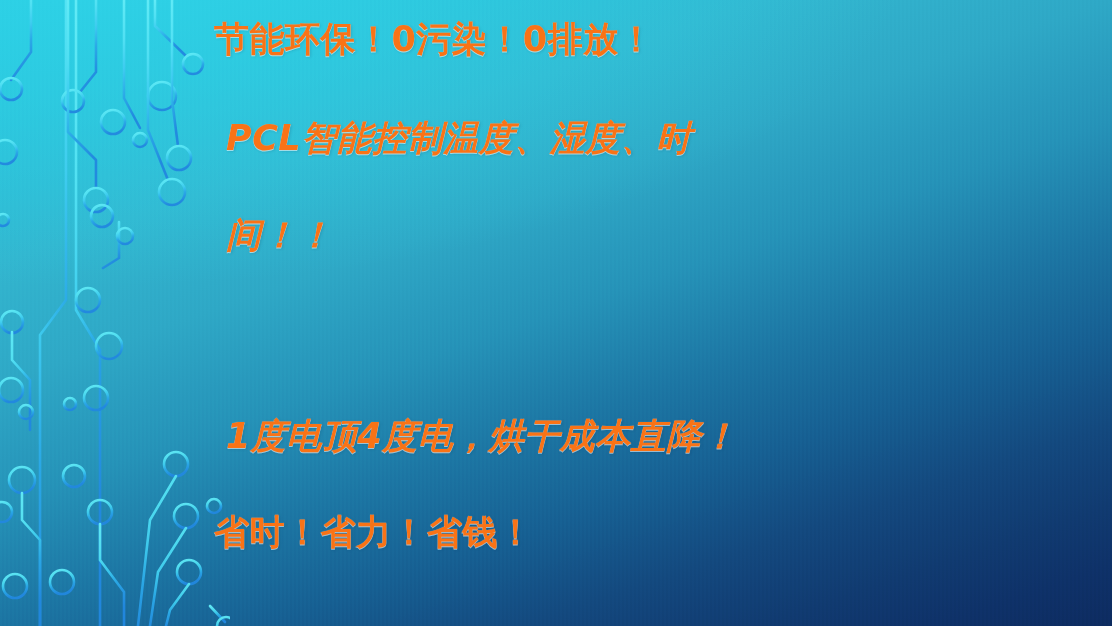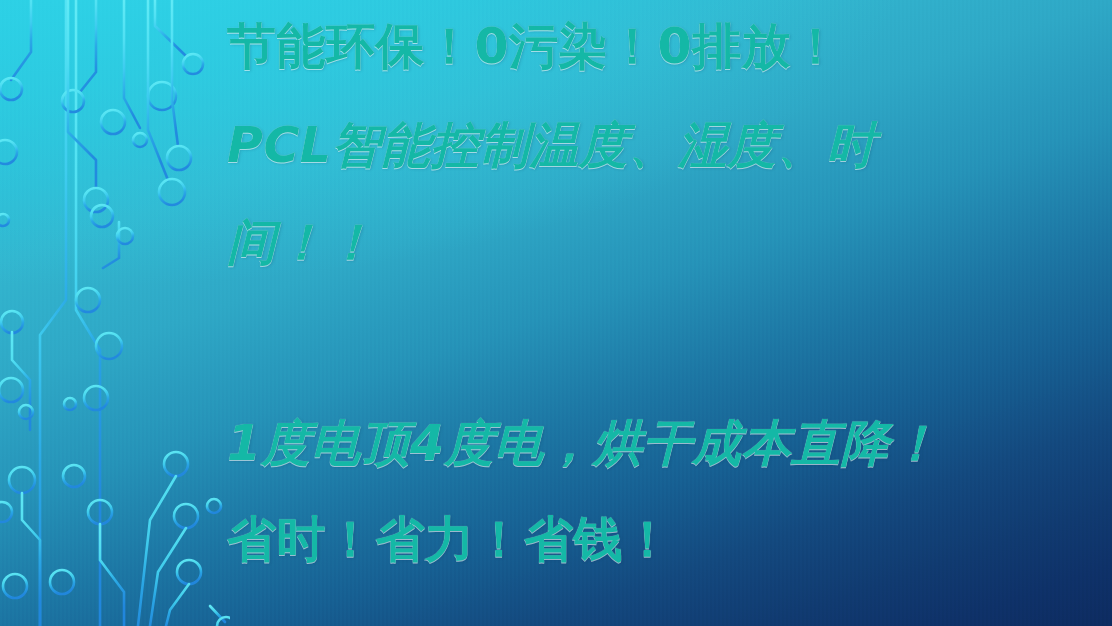--- a/index.html
+++ b/index.html
@@ -57,34 +57,34 @@
   
   #text-block {
     position: absolute;
     left: 214px;
     top: 0;
     width: 890px;
     height: 626px;
   }
   .headline {
     position: absolute;
-    left: 13px;
-    color: #14b8a6;
+    left: 0;
+    color: #f97316;
     font-family: "DejaVu Sans", "Liberation Sans", sans-serif;
     font-weight: 700;
-    font-size: 49px;
+    font-size: 35px;
     line-height: 1;
     letter-spacing: 0.5px;
     white-space: nowrap;
     text-shadow:
       0 1px 0 rgba(255,255,255,0.55),
       0 0 1px rgba(255,255,255,0.45),
       1px 1px 3px rgba(6,50,86,0.22);
   }
-  .headline.italic { font-style: italic; }
+  .headline.italic { font-style: italic; margin-left: 12px; }
   .l1 { top: 22px; }
   .l2 { top: 121px; }
   .l3 { top: 218px; }
   .l4 { top: 315px; }
   .l5 { top: 419px; text-align: right; }
   .l6 { top: 515px; }
 </style>
 </head>
 <body>
 

